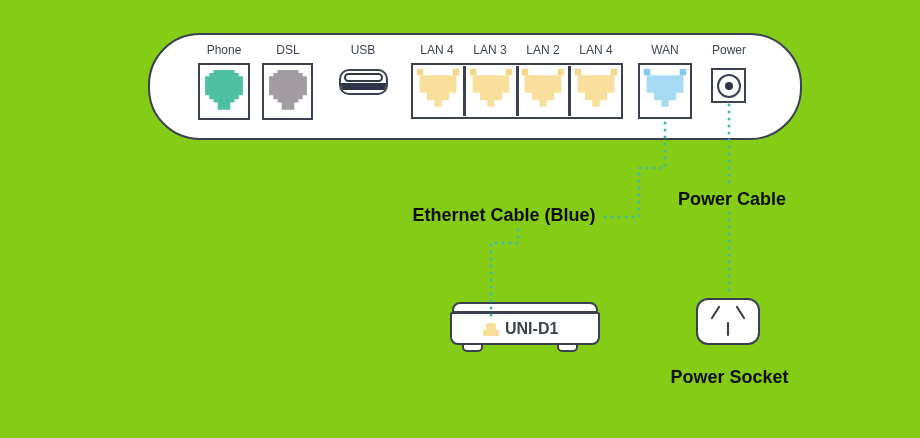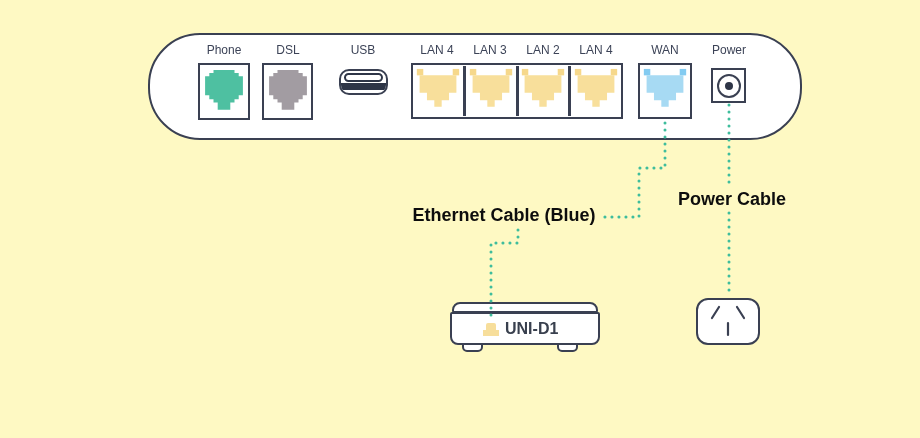--- a/index.html
+++ b/index.html
@@ -1,16 +1,16 @@
 <!DOCTYPE html>
 <html><head>
 <meta charset="utf-8">
 <style>
   html,body{margin:0;padding:0;background:#ffffff;}
-  #canvas{position:relative;width:920px;height:438px;background:#fef9c3;overflow:hidden;
+  #canvas{position:relative;width:920px;height:438px;background:#84cc16;overflow:hidden;
           font-family:"Liberation Sans",sans-serif;}
 
   
   .router{position:absolute;left:148px;top:33px;width:650px;height:103px;
           border:2px solid #3A4052;border-radius:52px;background:#fff;z-index:1;}
 
   
   .port-label{position:absolute;top:43px;width:60px;text-align:center;
               font-size:12px;color:#3C4357;z-index:4;}
   .pl-phone{left:194px;} .pl-dsl{left:258px;} .pl-usb{left:333px;}
@@ -166,14 +166,15 @@
 
   <div class="socket">
     <svg width="60" height="43" viewBox="0 0 60 43">
       <g stroke="#3A4052" stroke-width="2.2" stroke-linecap="round">
         <line x1="21" y1="7" x2="14" y2="18"></line>
         <line x1="39" y1="7" x2="46" y2="18"></line>
         <line x1="30" y1="23" x2="30" y2="35"></line>
       </g>
     </svg>
   </div>
+  <div class="black-label lbl-socket">Power Socket</div>
 
 </div>
 
 </body></html>

